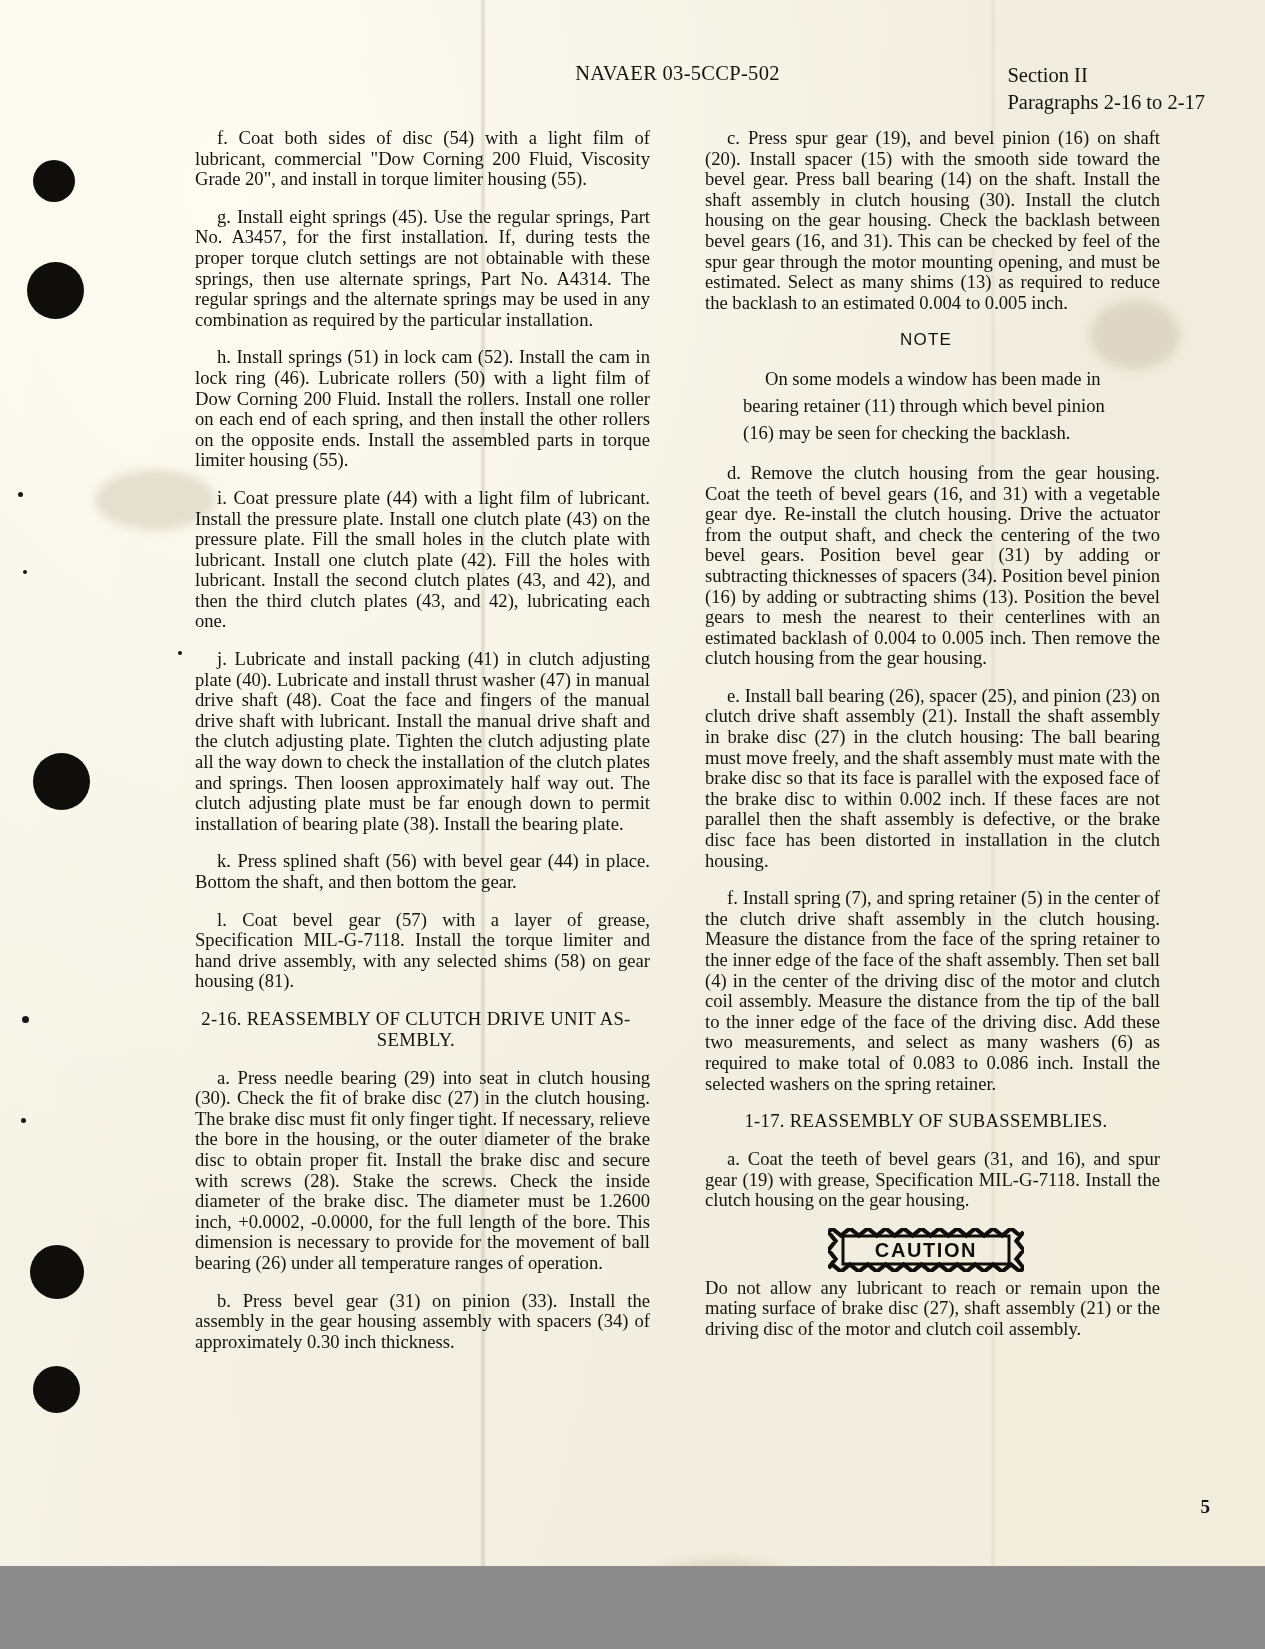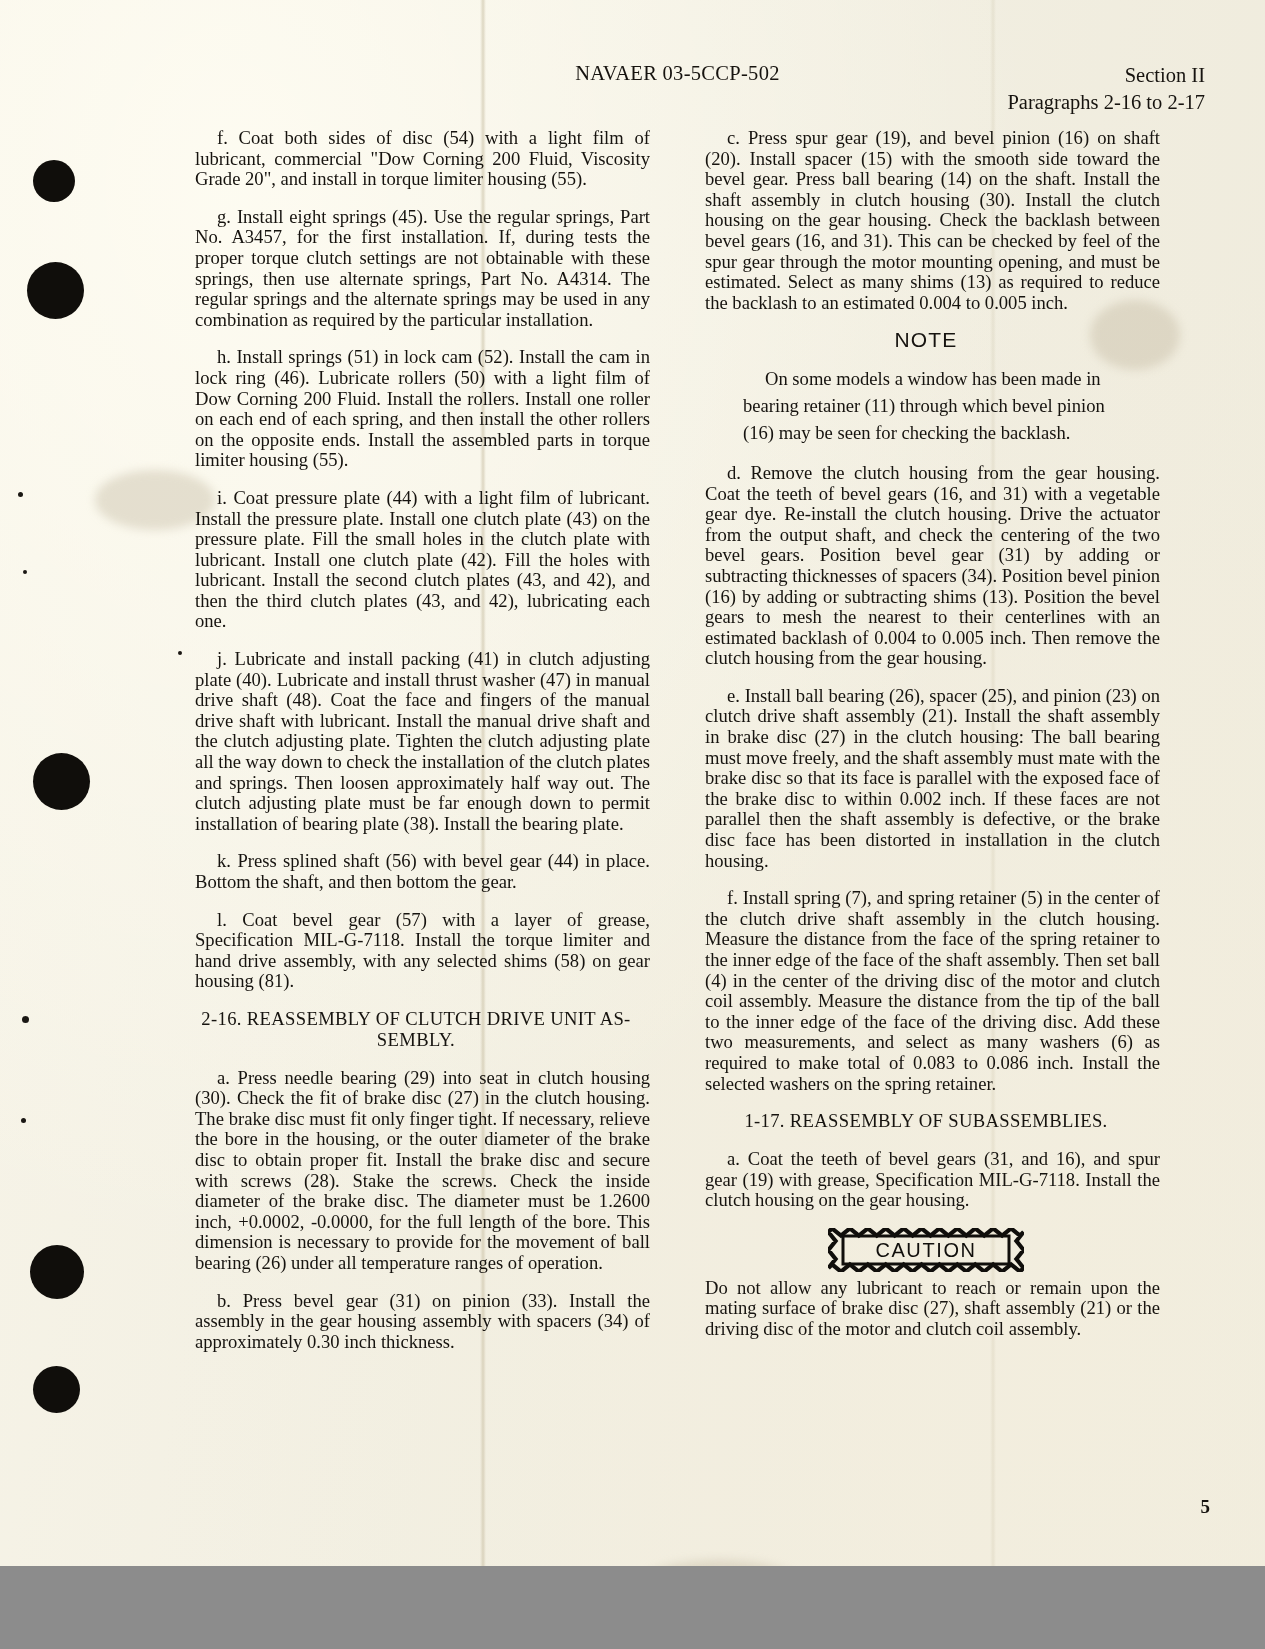--- a/index.html
+++ b/index.html
@@ -61,21 +61,20 @@
     top: 0;
     transform: translateX(-50%);
     font-size: 20.5px;
     letter-spacing: 0.3px;
     white-space: nowrap;
   }
   .hdr-right {
     position: absolute;
     right: 0;
     top: 0;
-    text-align: right;
     font-size: 20.5px;
     line-height: 1.32;
     white-space: nowrap;
   }
 
   
   .col {
     position: absolute;
     top: 128px;
     width: 468px;
@@ -99,21 +98,21 @@
     font-size: 18.6px;
     line-height: 20.8px;
     font-weight: normal;
     letter-spacing: 0.35px;
     text-align: center;
   }
 
   .note-label {
     margin: 2px 0 14px 0;
     text-align: center;
-    font-size: 21px;
+    font-size: 17px;
     letter-spacing: 1.2px;
     font-family: "Liberation Sans", sans-serif;
   }
   .note-body {
     margin: 0 0 17px 0;
     padding: 0 34px 0 38px;
     text-indent: 0;
     text-align: left;
     line-height: 27px;
   }
@@ -136,21 +135,21 @@
     width: 100%;
     height: 100%;
   }
   .caution-text {
     position: absolute;
     left: 0; right: 0;
     top: 50%;
     transform: translateY(-50%);
     text-align: center;
     font-family: "Liberation Sans", sans-serif;
-    font-weight: normal;
+    font-weight: bold;
     font-size: 20px;
     letter-spacing: 1.6px;
     color: #100e0b;
   }
 
   .page-number {
     position: absolute;
     right: 55px;
     top: 1496px;
     font-size: 19px;

